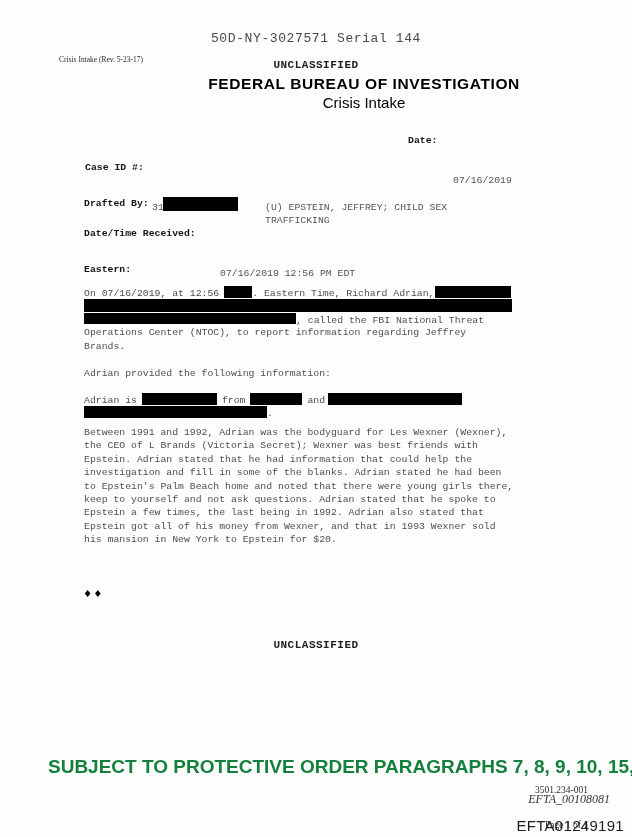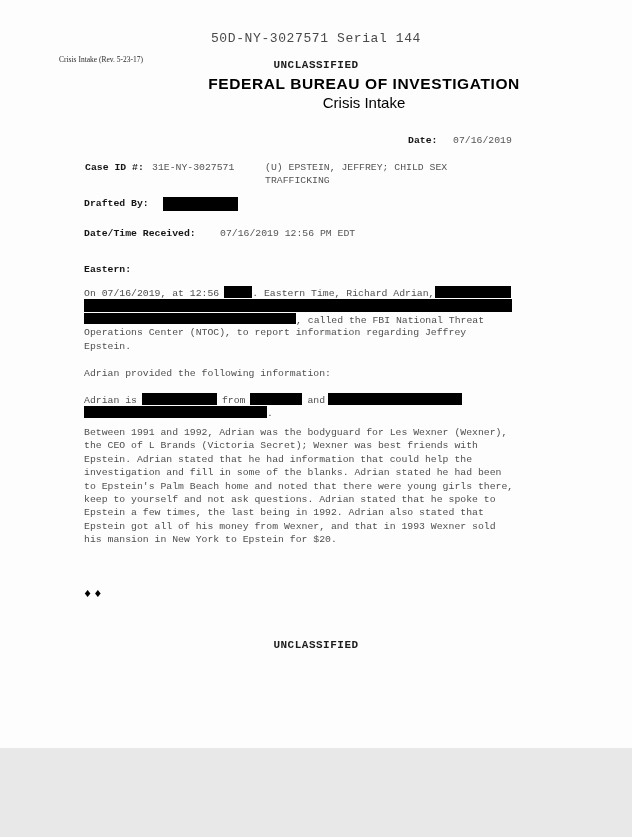--- a/index.html
+++ b/index.html
@@ -1,27 +1,27 @@
 <!DOCTYPE html>
 <html><head>
 <meta charset="utf-8">
 <style>
   html,body{margin:0;padding:0;background:#e8e8e8;}
   .page{
-    position:relative;width:632px;height:748px;margin:0 auto;
+    position:relative;width:632px;height:837px;margin:0 auto;
     background:#fdfdfd;overflow:hidden;
     font-family:"Liberation Mono","DejaVu Sans Mono",monospace;
     color:#4f4f4f;font-size:9.8px;
   }
   .abs{position:absolute;white-space:pre;}
   .center{left:0;width:632px;text-align:center;}
   .serif{font-family:"Liberation Serif","DejaVu Serif",serif;padding-left:12px;}
   .sans{font-family:"Liberation Sans","DejaVu Sans",sans-serif;padding-left:48px;}
   .bold{font-weight:bold;color:#161616;}
-  .gray{color:#555;}
+  .gray{color:#555;margin-top:40px;}
   .serial{font-size:13px;color:#4a4a4a;letter-spacing:.6px;}
   .formrev{font-size:7.5px;color:#2a2a2a;}
   .uncl{font-weight:bold;font-size:11px;color:#1d1d1d;letter-spacing:.5px;}
   .fbi{font-weight:bold;font-size:15.5px;color:#000;letter-spacing:.6px;}
   .crisis-sub{font-weight:normal;font-size:15px;color:#000;}
   .line{line-height:13.4px;height:13.4px;}
   .para{position:absolute;left:84px;width:470px;}
   .rd{display:inline-block;background:#000;height:11.5px;vertical-align:-2px;}
   .rd-block{background:#000;height:12.5px;}
   .diamonds{font-size:12px;color:#000;letter-spacing:3px;}
@@ -55,21 +55,21 @@
   <span class="abs bold" style="left:84px;top:228px;">Date/Time Received:</span>
   <span class="abs gray" style="left:220px;top:228px;">07/16/2019 12:56 PM EDT</span>
 
   <span class="abs bold" style="left:84px;top:264px;">Eastern:</span>
 
   <div class="para" style="top:286px;">
     <div class="line"><span>On 07/16/2019, at 12:56</span><span class="rd" style="width:28px;margin-left:5px;"></span><span>. Eastern Time, Richard Adrian,</span><span class="rd" style="width:76px;"></span></div>
     <div class="line"><span class="rd" style="width:428px;height:12.5px;"></span></div>
     <div class="line"><span class="rd" style="width:212px;"></span><span>, called the FBI National Threat</span></div>
     <div class="line">Operations Center (NTOC), to report information regarding Jeffrey</div>
-    <div class="line">Epstein.</div>
+    <div class="line">Brands.</div>
   </div>
 
   <div class="para line" style="top:367px;">Adrian provided the following information:</div>
 
   <div class="para" style="top:393px;">
     <div class="line"><span>Adrian is</span><span class="rd" style="width:75px;margin:0 5px;"></span><span>from</span><span class="rd" style="width:52px;margin:0 5px;"></span><span>and</span><span class="rd" style="width:134px;margin-left:3px;"></span></div>
     <div class="line"><span class="rd" style="width:183px;"></span><span>.</span></div>
   </div>
 
   <div class="para" style="top:426px;">

